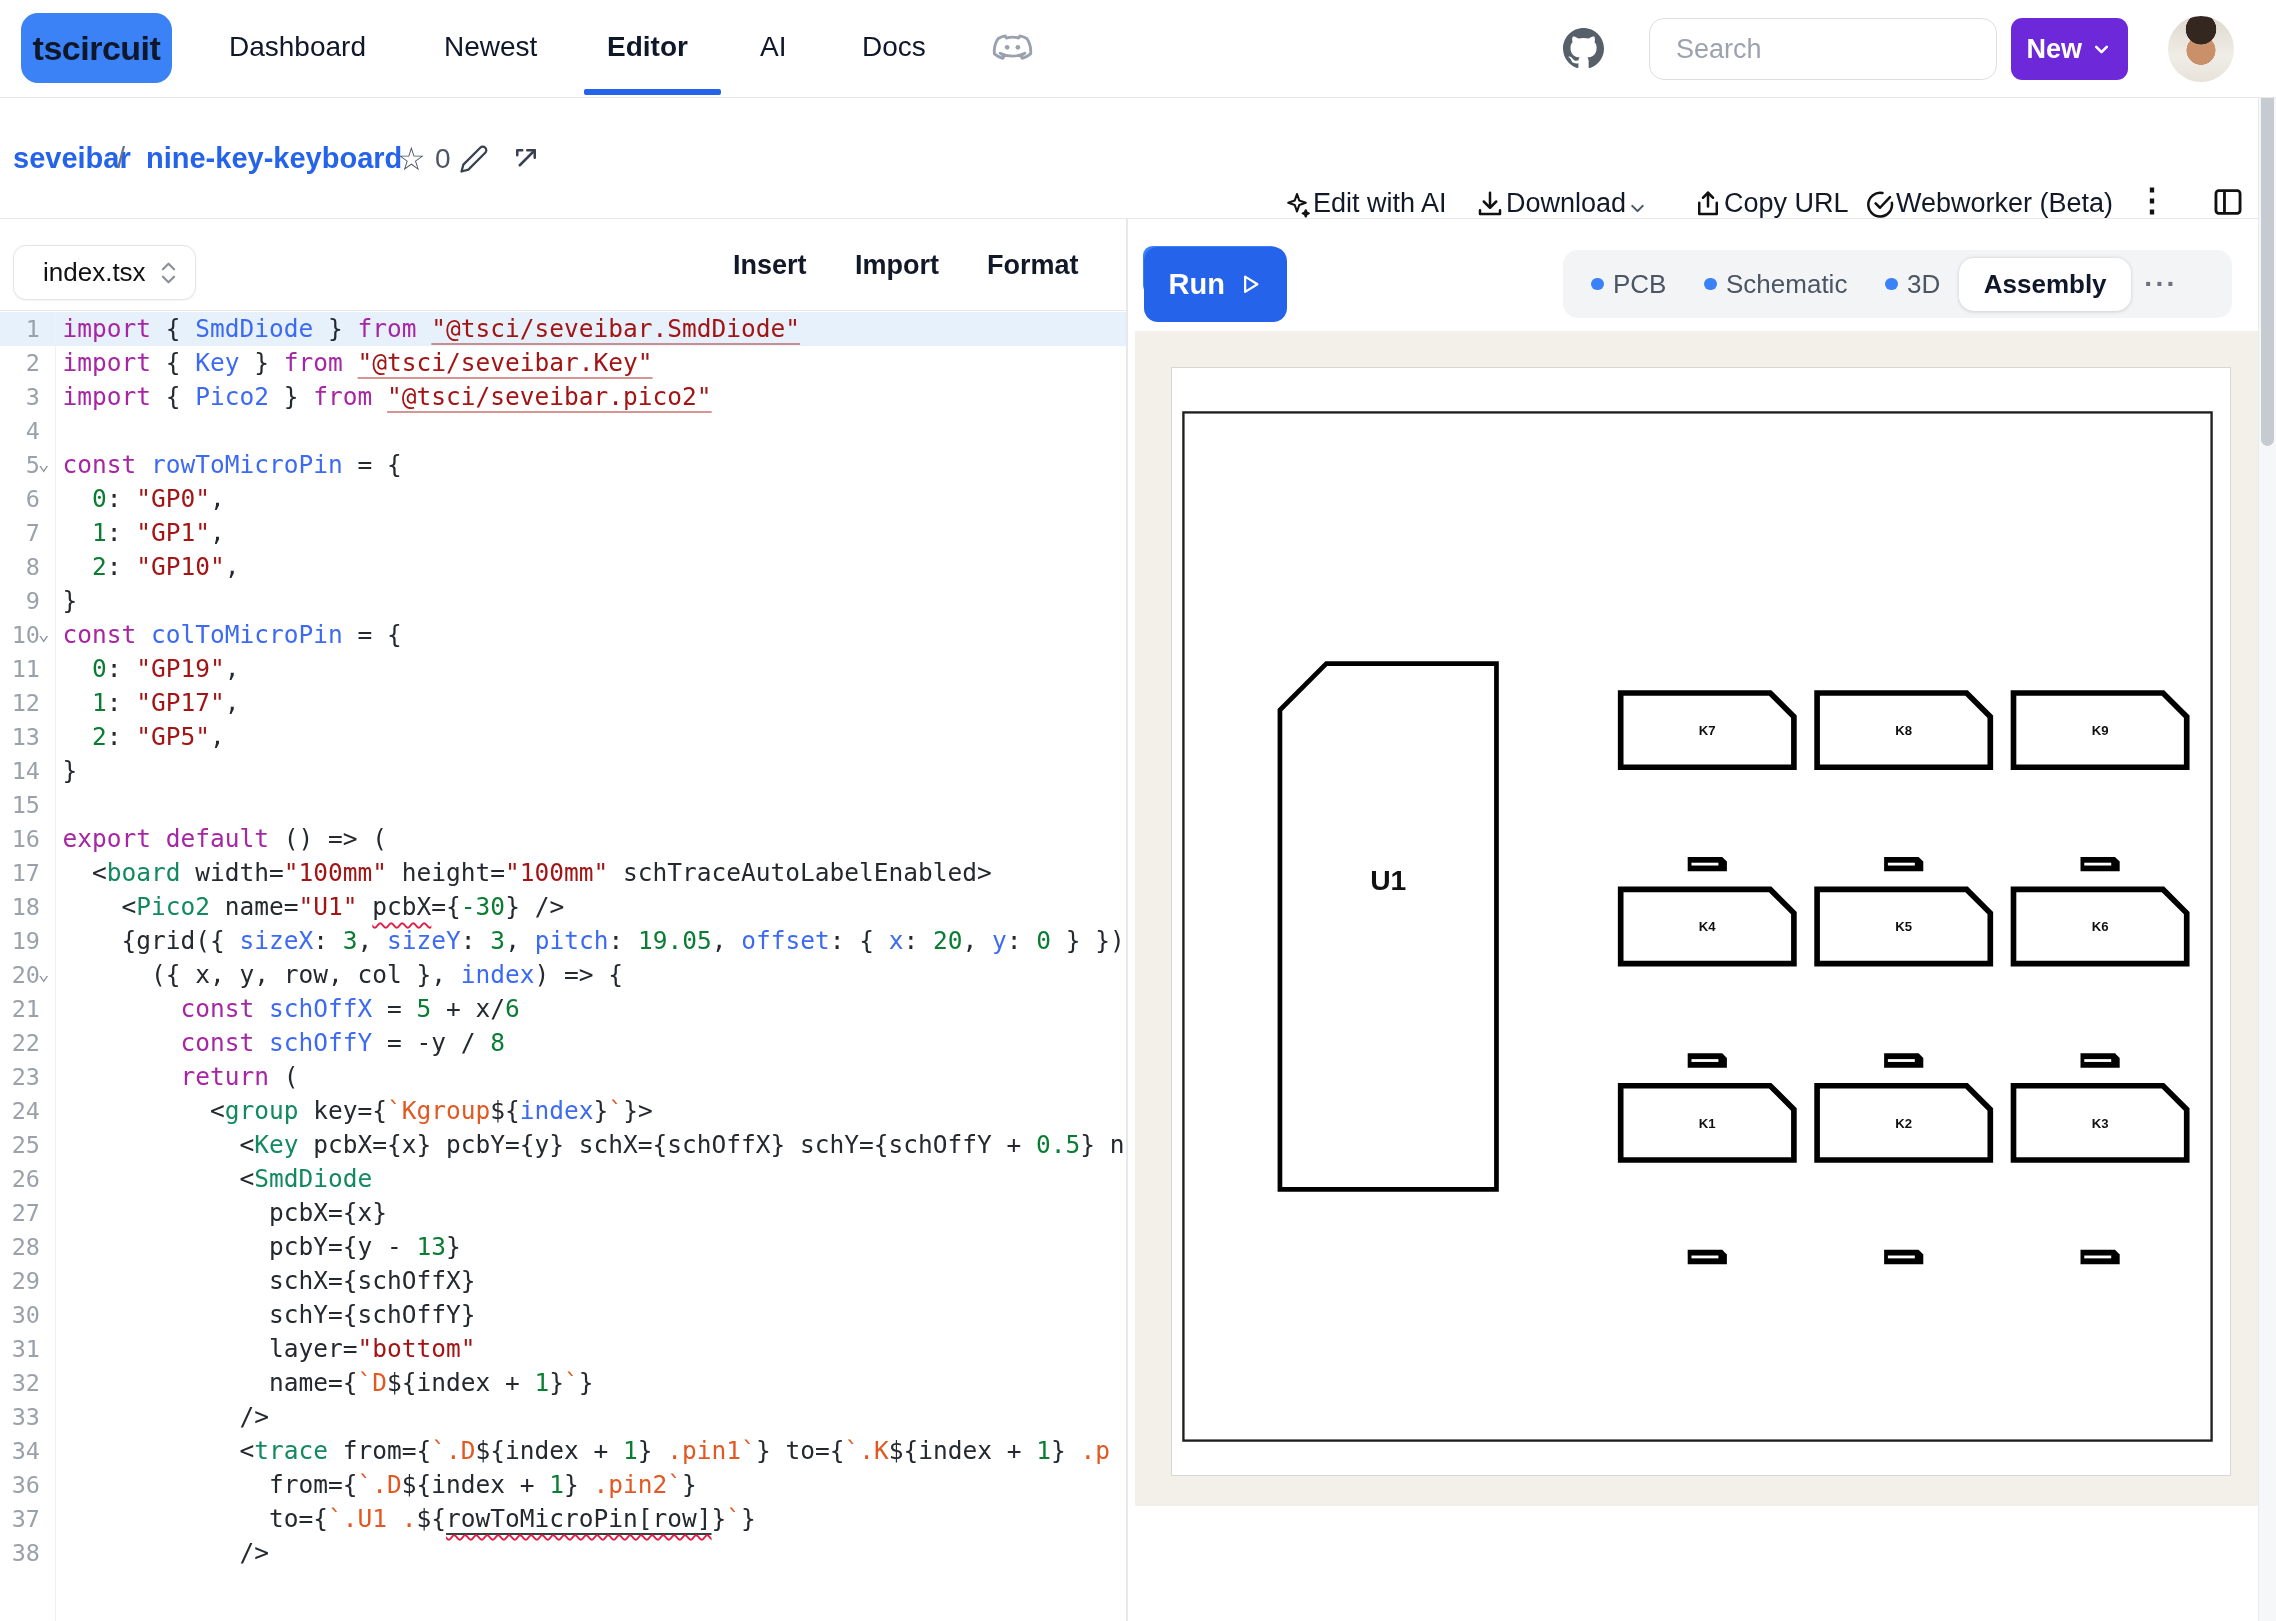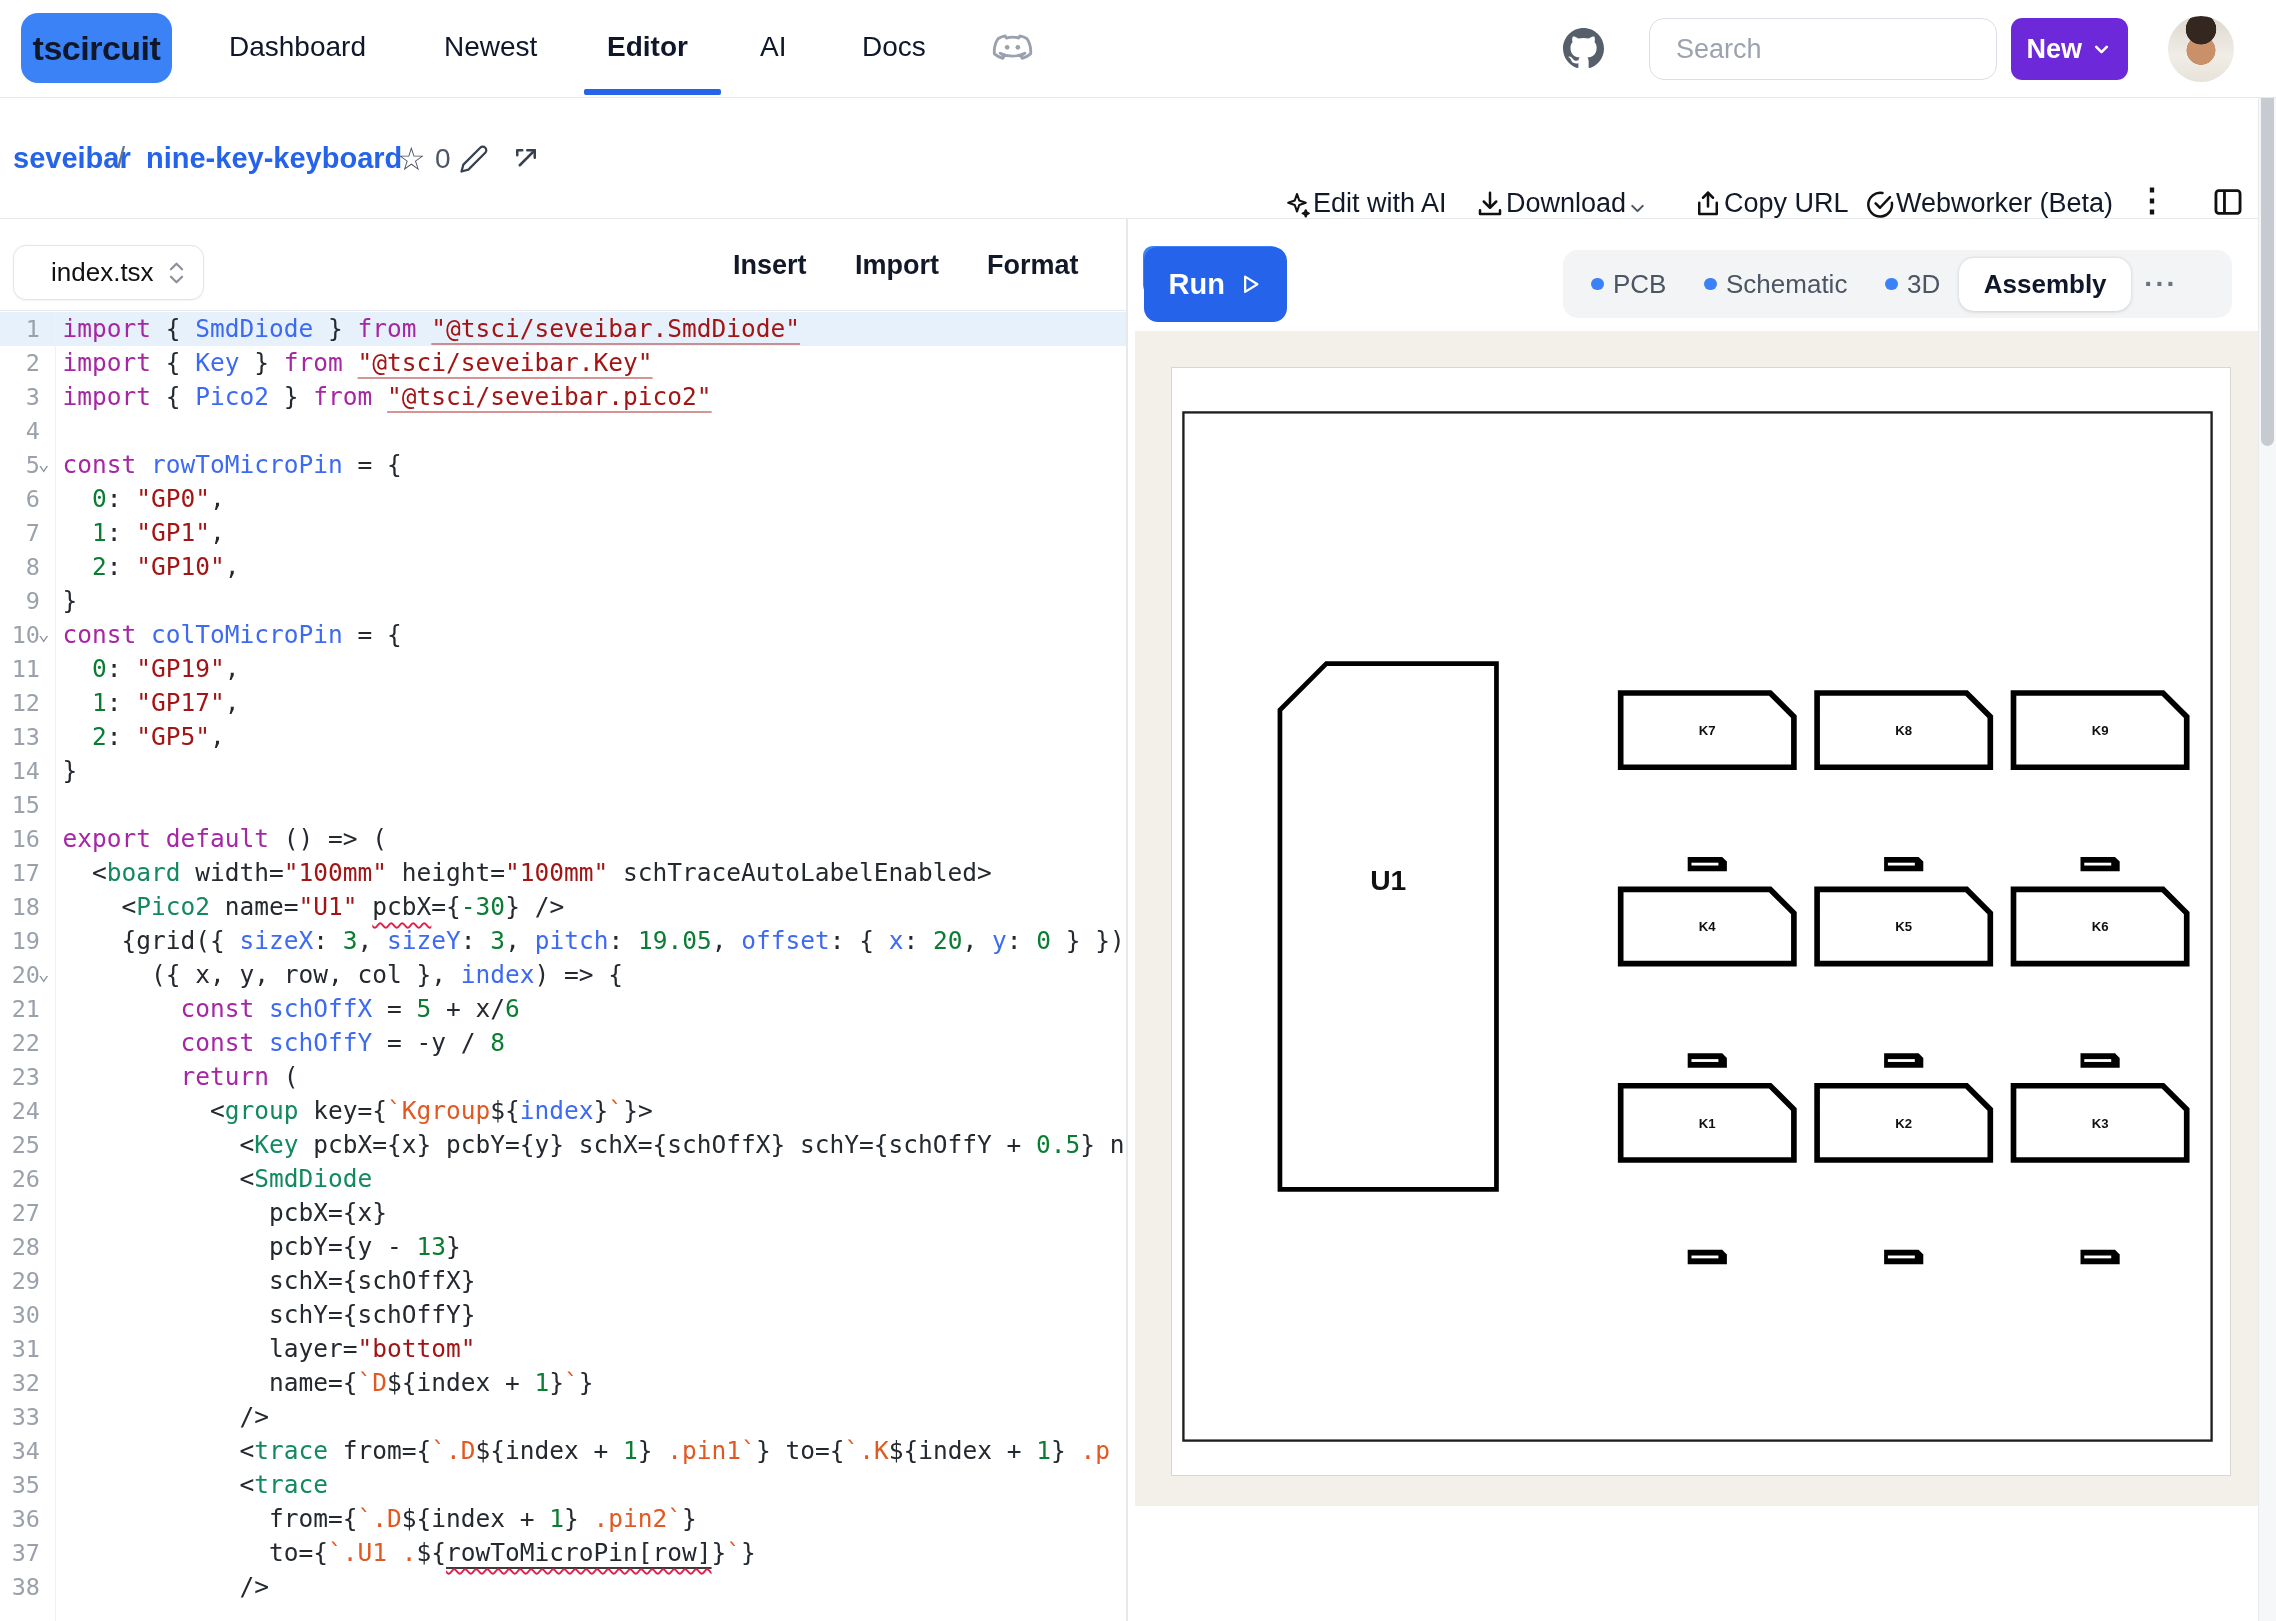--- a/index.html
+++ b/index.html
@@ -46,21 +46,21 @@
               box-shadow:0 0.9px 1.9px rgba(0,0,0,.04); }
   .board-badge { position:absolute; left:1143px; top:148px; height:49px; padding:0 22.6px; border-radius:9.4px; background:#3b82f6;
                  display:flex; align-items:center; color:#fff; font-size:23.5px; font-weight:700; letter-spacing:1.4px; cursor:pointer; }
   .tool-link { position:absolute; top:0; height:121px; display:flex; align-items:flex-end; gap:1px; font-size:27px; font-weight:500; color:#111827; cursor:pointer; }
   .tl-ai { left:1282px; } .tl-dl { left:1475px; } .tl-cp { left:1693px; } .tl-ww { left:1865px; }
   .tl-kebab { left:2136px; font-size:32px; font-weight:700; color:#111; }
   .tl-panel { left:2211px; }
 
   
   .filerow { position:absolute; left:0; top:219px; width:1126px; height:92px; background:#fff; border-bottom:0.9px solid #e6e8eb; }
-  .file-pill { position:absolute; left:13px; top:26px; height:55px; padding:0 17px 0 37px; background:#fff; border:1.9px solid #e2e5e9; border-radius:13px;
+  .file-pill { position:absolute; left:13px; top:26px; height:55px; padding:0 17px 0 29px; background:#fff; border:1.9px solid #e2e5e9; border-radius:13px;
                display:flex; align-items:center; gap:13px; font-size:26px; color:#111; cursor:pointer; box-shadow:0 0.9px 1.9px rgba(0,0,0,.05); }
   .filemenu-item { position:absolute; top:0; height:92px; display:flex; align-items:center; font-size:27px; font-weight:700; color:#111827; cursor:pointer; }
   .fm-0 { left:733px; } .fm-1 { left:855px; } .fm-2 { left:987px; }
 
   .code-area { position:absolute; left:0; top:312px; width:1126px; height:1310px; background:#fff; overflow:hidden; cursor:text;
                font-family:"DejaVu Sans Mono", monospace; }
   .code-row { position:relative; height:34px; display:flex; align-items:center; white-space:pre; }
   .code-row.active { background:#e6f1fc; }
   .gutter { position:relative; flex:0 0 55px; height:100%; text-align:right; padding-right:15px; color:#9aa1ab; font-size:23.5px;
             display:flex; align-items:center; justify-content:flex-end; }
@@ -247,21 +247,20 @@
     <div class="code-row"><div class="gutter">25</div><div class="code-text"><span class="tk-p">            &lt;</span><span class="tk-t">Key</span><span class="tk-p"> pcbX={x} pcbY={y} schX={schOffX} schY={schOffY + </span><span class="tk-n">0.5</span><span class="tk-p">} n</span></div></div>
     <div class="code-row"><div class="gutter">26</div><div class="code-text"><span class="tk-p">            &lt;</span><span class="tk-t">SmdDiode</span></div></div>
     <div class="code-row"><div class="gutter">27</div><div class="code-text"><span class="tk-p">              pcbX={x}</span></div></div>
     <div class="code-row"><div class="gutter">28</div><div class="code-text"><span class="tk-p">              pcbY={y - </span><span class="tk-n">13</span><span class="tk-p">}</span></div></div>
     <div class="code-row"><div class="gutter">29</div><div class="code-text"><span class="tk-p">              schX={schOffX}</span></div></div>
     <div class="code-row"><div class="gutter">30</div><div class="code-text"><span class="tk-p">              schY={schOffY}</span></div></div>
     <div class="code-row"><div class="gutter">31</div><div class="code-text"><span class="tk-p">              layer=</span><span class="tk-s">"bottom"</span></div></div>
     <div class="code-row"><div class="gutter">32</div><div class="code-text"><span class="tk-p">              name={</span><span class="tk-o">`D</span><span class="tk-p">${index + </span><span class="tk-n">1</span><span class="tk-p">}</span><span class="tk-o">`</span><span class="tk-p">}</span></div></div>
     <div class="code-row"><div class="gutter">33</div><div class="code-text"><span class="tk-p">            /&gt;</span></div></div>
     <div class="code-row"><div class="gutter">34</div><div class="code-text"><span class="tk-p">            &lt;</span><span class="tk-t">trace</span><span class="tk-p"> from={</span><span class="tk-o">`.D</span><span class="tk-p">${index + </span><span class="tk-n">1</span><span class="tk-p">} </span><span class="tk-o">.pin1`</span><span class="tk-p">} to={</span><span class="tk-o">`.K</span><span class="tk-p">${index + </span><span class="tk-n">1</span><span class="tk-p">} </span><span class="tk-o">.p</span></div></div>
-    <div class="code-row"><div class="gutter">35</div><div class="code-text"><span class="tk-p">            &lt;</span><span class="tk-t">trace</span></div></div>
     <div class="code-row"><div class="gutter">36</div><div class="code-text"><span class="tk-p">              from={</span><span class="tk-o">`.D</span><span class="tk-p">${index + </span><span class="tk-n">1</span><span class="tk-p">} </span><span class="tk-o">.pin2`</span><span class="tk-p">}</span></div></div>
     <div class="code-row"><div class="gutter">37</div><div class="code-text"><span class="tk-p">              to={</span><span class="tk-o">`.U1 .</span><span class="tk-p">${</span><span class="tk-p tk-u"><span class="tk-w">rowToMicroPin[row]</span></span><span class="tk-p">}</span><span class="tk-o">`</span><span class="tk-p">}</span></div></div>
     <div class="code-row"><div class="gutter">38</div><div class="code-text"><span class="tk-p">            /&gt;</span></div></div>
   </div>
 <div class="gutter-border"></div>
 <div class="pane-divider"></div>
 
 <button class="run-btn">
   <span>Run</span>
   <svg width="24.5" height="24.5" viewBox="0 0 24 24" fill="none" stroke="#fff" stroke-width="2.2" stroke-linejoin="round">

